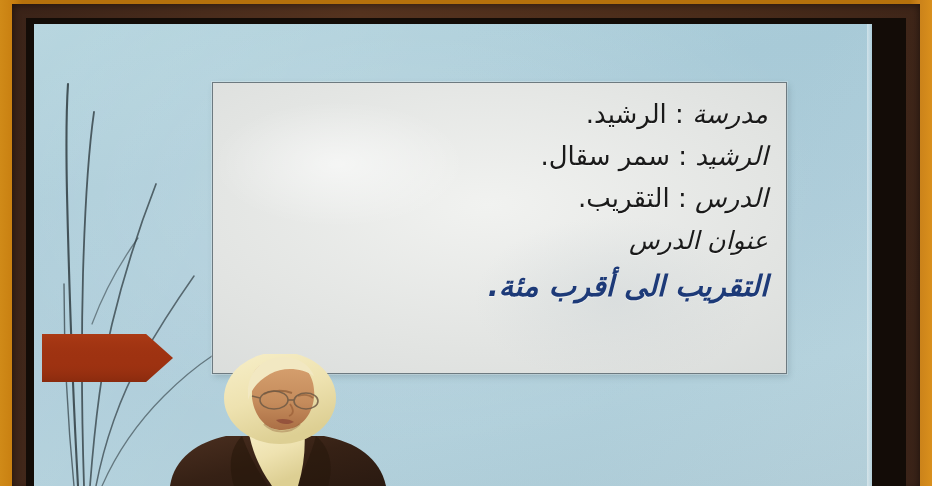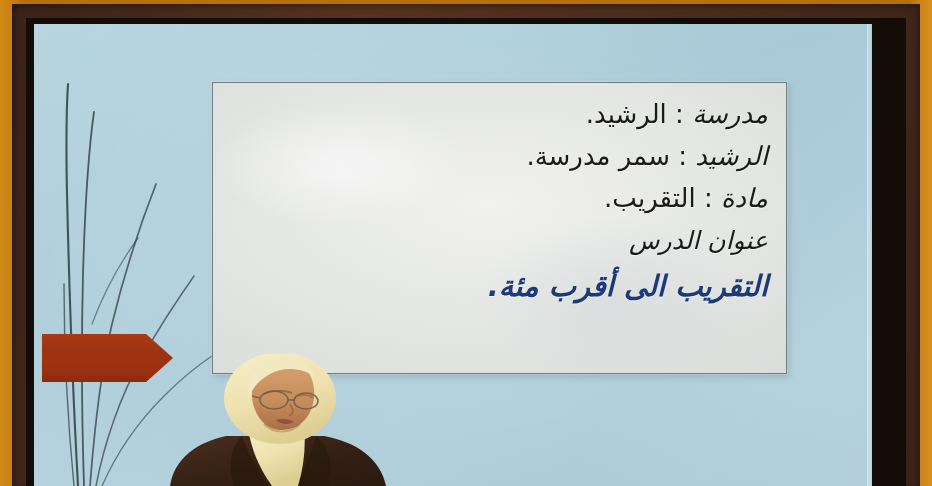--- a/index.html
+++ b/index.html
@@ -208,25 +208,25 @@
 
         <div class="line line-info">
           <span class="lbl">مدرسة</span>
           <span>:</span>
           <span>الرشيد.</span>
         </div>
 
         <div class="line line-info">
           <span class="lbl">الرشيد</span>
           <span>:</span>
-          <span>سمر مدرسة.</span>
+          <span>سمر سقال.</span>
         </div>
 
         <div class="line line-info">
-          <span class="lbl">مادة</span>
+          <span class="lbl">الدرس</span>
           <span>:</span>
           <span>التقريب.</span>
         </div>
 
 
         <div class="line line-label-only">عنوان الدرس</div>
 
         <div class="line line-title">التقريب الى أقرب مئة.</div>
 
       </div>

